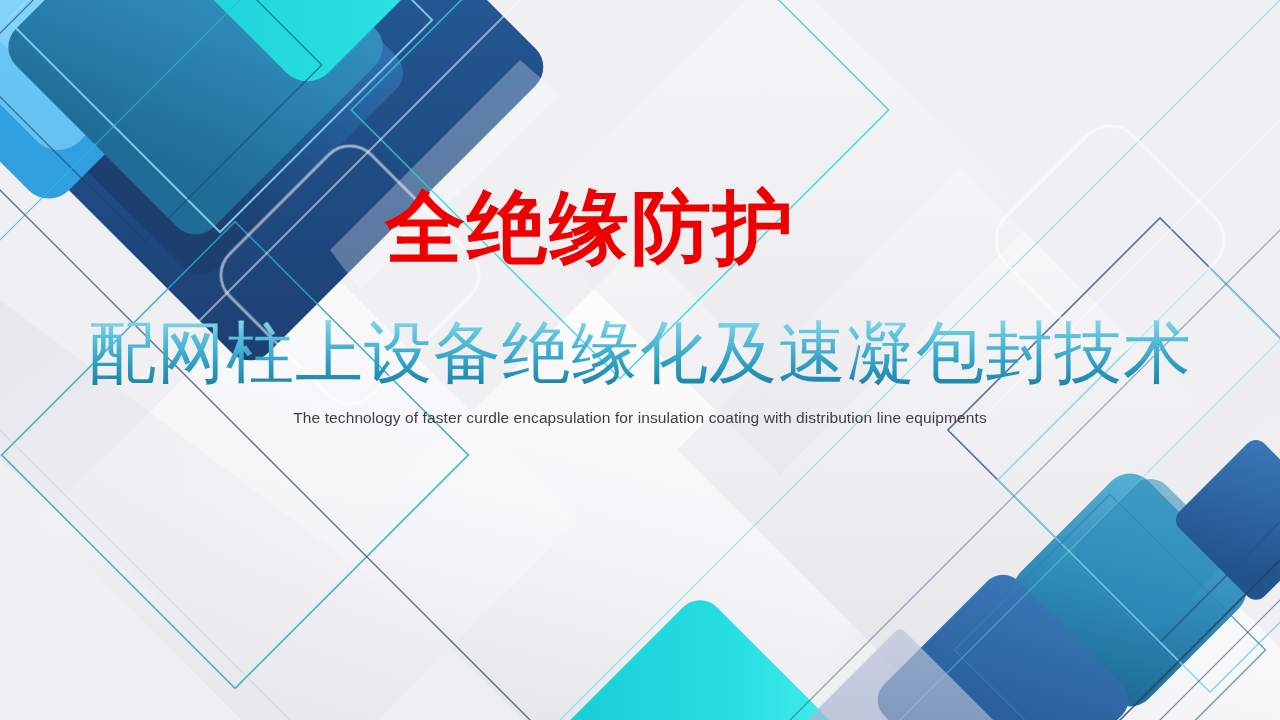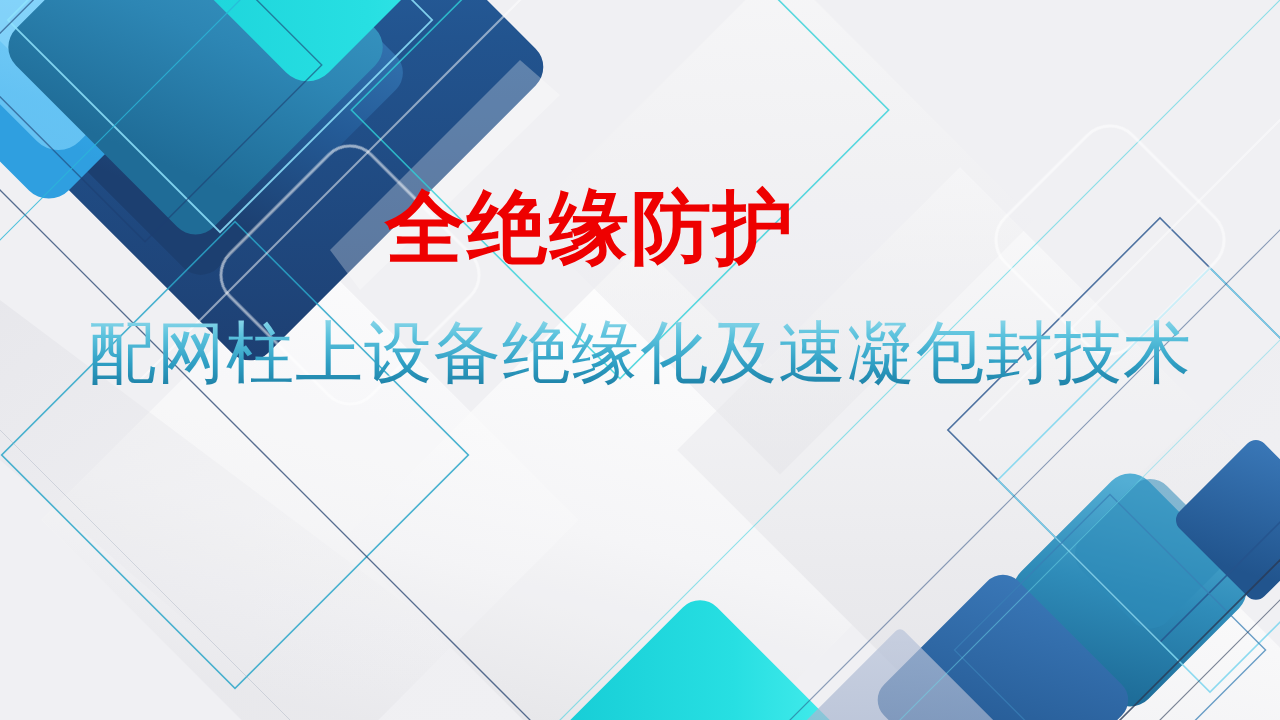--- a/index.html
+++ b/index.html
@@ -244,15 +244,16 @@
       <rect x="250" y="175" width="200" height="200" rx="30" ry="30" transform="rotate(45 350 275)"></rect>
       <rect x="1020" y="150" width="180" height="180" rx="32" ry="32" transform="rotate(45 1110 240)"></rect>
     </g>
   </svg>
 
   <div class="text-layer">
     <div id="headline-red">全绝缘防护</div>
 
     <div id="main-title">配网柱上设备绝缘化及速凝包封技术</div>
 
+    <div id="sub-title">The technology of faster curdle encapsulation for insulation coating with distribution line equipments</div>
   </div>
 
 </div>
 
 </body></html>

